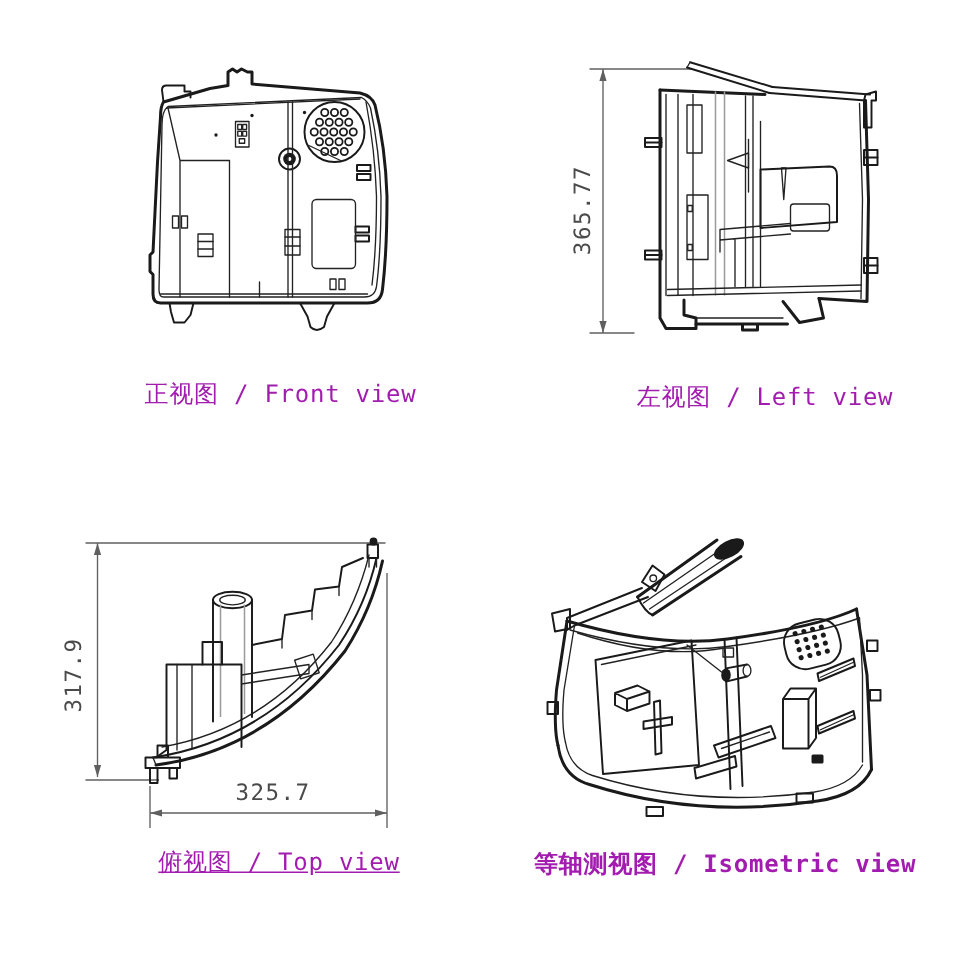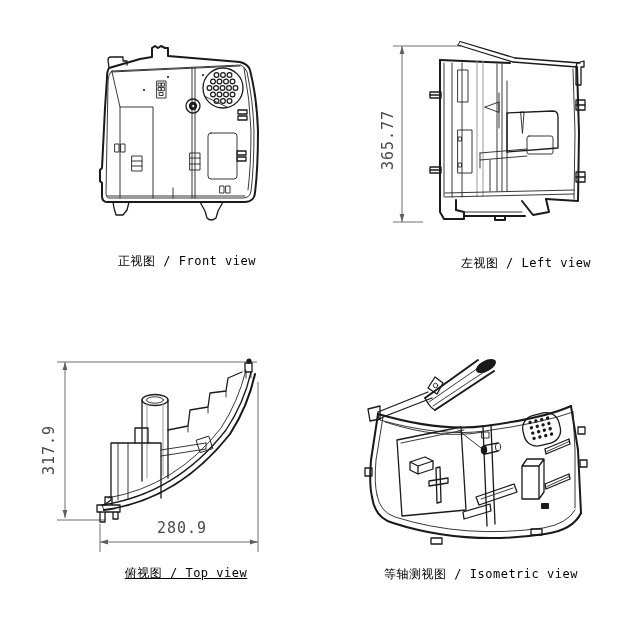--- a/index.html
+++ b/index.html
@@ -2,21 +2,21 @@
 <html><head>
 <meta charset="utf-8">
 <style>
   html,body{margin:0;padding:0;background:#ffffff;}
   #sheet{
     position:relative;width:640px;height:640px;background:#ffffff;
     font-family:"DejaVu Sans Mono","Liberation Mono",monospace;overflow:hidden;
   }
   .view-svg{position:absolute;}
   .caption{
-    position:absolute;text-align:center;font-size:12px;color:#000000;
+    position:absolute;text-align:center;font-size:16px;color:#a21caf;
     letter-spacing:0.5px;white-space:nowrap;
   }
   .dim-label{
     position:absolute;font-size:15px;color:#4a4a4a;letter-spacing:1px;
     white-space:nowrap;transform:translate(-50%,-50%);
   }
   .dim-label.vert{transform:translate(-50%,-50%) rotate(-90deg);}
   
   .ol{fill:none;stroke:#1a1a1a;stroke-width:2;stroke-linejoin:round;stroke-linecap:round;}
   .ml{fill:none;stroke:#1a1a1a;stroke-width:1.3;stroke-linejoin:round;stroke-linecap:round;}
@@ -181,21 +181,21 @@
           <polygon points="120,74 134,69 134,79"></polygon>
           <line x1="134" y1="60" x2="134" y2="95"></line>
         </g>
       <path class="tl" d="M 156,79 L 159,79 L 157.5,100 Z"></path>
       <path class="ml" d="M 142,80 L 188,78 Q 193,78 193,84 L 193,115 L 142,119 Z"></path>
       <rect class="tl" x="162" y="103" width="26" height="18" rx="2"></rect>
       <path class="tl" d="M 115,120 L 162,116 M 115,127 L 162,123 M 115,120 L 115,135 M 125,127 L 125,158"></path>
       <path class="tl" d="M 80,160 L 209,157 M 80,164 L 209,161"></path>
     </svg>
     <div class="dim-label vert" style="left:388px;top:140px;">365.77</div>
-    <div class="caption" style="left:426px;top:255px;width:200px;">左视图 / Left view</div>
+    <div class="caption" style="left:410px;top:255px;width:200px;">左视图 / Left view</div>
   </section>
 
   <section>
     <svg class="view-svg" style="left:28px;top:350px;" width="250" height="212" viewBox="0 0 250 212">
 
       <g>
         <line class="dim" x1="29" y1="12" x2="229" y2="12"></line>
         <line class="dim" x1="29" y1="170" x2="78" y2="170"></line>
         <line class="dim" x1="37" y1="12" x2="37" y2="168"></line>
         <polygon class="dimarrow" points="37,12 34.6,20 39.4,20"></polygon>
@@ -236,21 +236,21 @@
       </g>
 
       <path class="ml" d="M 83,93 L 133,93 L 133,148 M 83,93 L 83,150 L 76,155"></path>
       <path class="tl" d="M 90,93 L 90,150 M 100,93 L 100,149"></path>
       <path class="ml" d="M 107,78 L 120,78 L 120,93 M 107,78 L 107,93"></path>
 
       <path class="tl" d="M 133,100 L 178,93 M 133,106 L 178,99 M 178,93 L 178,99"></path>
       <rect class="tl" x="170" y="88" width="13" height="13" transform="rotate(-18 176 94)"></rect>
     </svg>
     <div class="dim-label vert" style="left:49px;top:450px;">317.9</div>
-    <div class="dim-label" style="left:182px;top:528px;">280.9</div>
+    <div class="dim-label" style="left:182px;top:528px;">325.7</div>
     <div class="caption" style="left:86px;top:565px;width:200px;text-decoration:underline;">俯视图 / Top view</div>
   </section>
 
   <section>
     <svg class="view-svg" style="left:345px;top:350px;" width="290" height="212" viewBox="0 0 290 212">
 
       <g>
         <line class="ol" x1="133" y1="10" x2="80" y2="48"></line>
         <line class="ol" x1="149" y1="21" x2="90" y2="60"></line>
         <line class="tl" x1="136" y1="16" x2="84" y2="52"></line>
@@ -328,16 +328,16 @@
 
       <path class="ml" d="M 200,99 L 224,89 M 201,104 L 225,94 M 200,99 L 201,104 M 224,89 L 225,94"></path>
       <path class="tl" d="M 202,101.5 L 224,91.5"></path>
       <path class="ml" d="M 200,134 L 224,124 M 201,139 L 225,129 M 200,134 L 201,139 M 224,124 L 225,129"></path>
       <path class="tl" d="M 202,136.5 L 224,126.5"></path>
       <rect class="dk" x="196" y="153" width="8" height="6" rx="1"></rect>
 
       <rect class="ml" x="86" y="188" width="11" height="6"></rect>
       <rect class="ml" x="186" y="179" width="11" height="6"></rect>
     </svg>
-    <div class="caption" style="left:356px;top:566px;width:250px;">等轴测视图 / Isometric view</div>
+    <div class="caption" style="left:356px;top:566px;width:250px;font-weight:bold;">等轴测视图 / Isometric view</div>
   </section>
 
 </div>
 
 </body></html>

